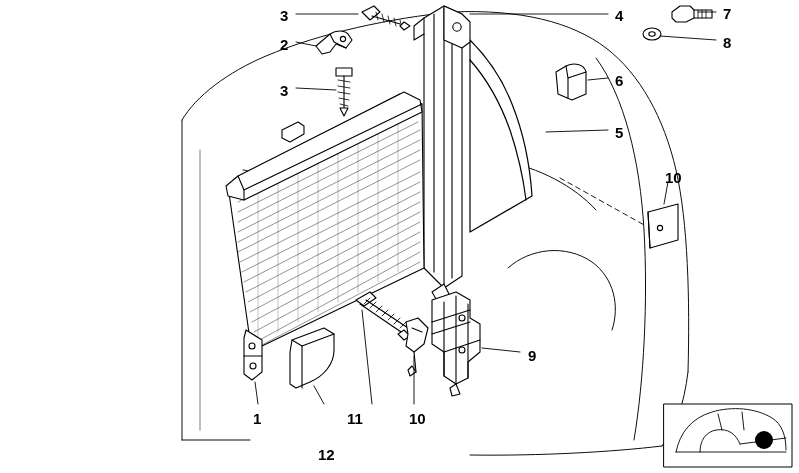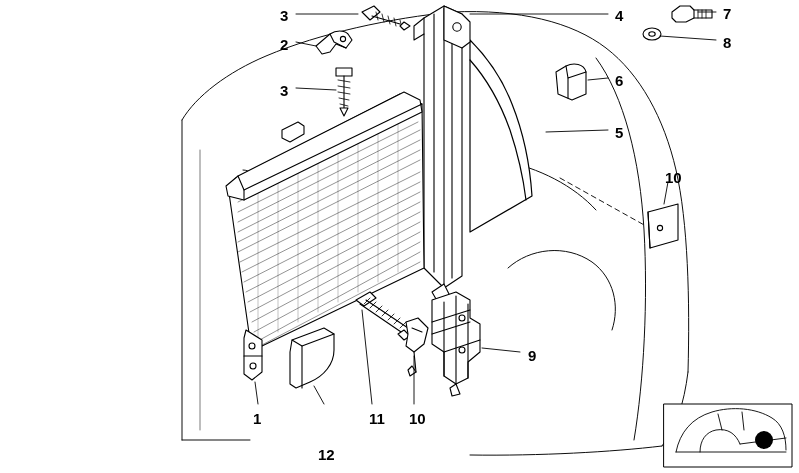--- a/index.html
+++ b/index.html
@@ -278,17 +278,17 @@
   <div class="lbl" style="left:280px; top:37px;">2</div>
   <div class="lbl" style="left:280px; top:8px;">3</div>
   <div class="lbl" style="left:280px; top:83px;">3</div>
   <div class="lbl" style="left:615px; top:8px;">4</div>
   <div class="lbl" style="left:615px; top:125px;">5</div>
   <div class="lbl" style="left:615px; top:73px;">6</div>
   <div class="lbl" style="left:723px; top:6px;">7</div>
   <div class="lbl" style="left:723px; top:35px;">8</div>
   <div class="lbl" style="left:528px; top:348px;">9</div>
   <div class="lbl" style="left:409px; top:411px;">10</div>
-  <div class="lbl" style="left:369px; top:411px;">11</div>
+  <div class="lbl" style="left:347px; top:411px;">11</div>
   <div class="lbl" style="left:318px; top:411px;margin-top:36px;">12</div>
   <div class="lbl" style="left:665px; top:170px;">10</div>
 
 </div>
 
 </body></html>

